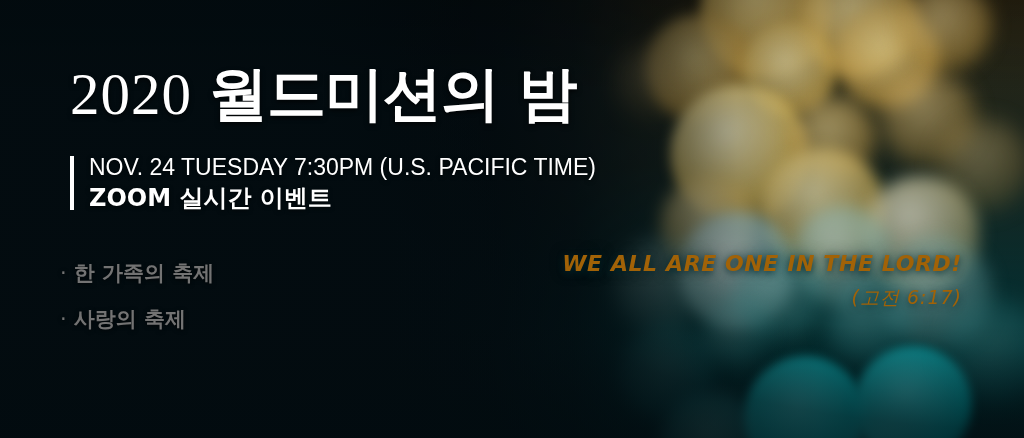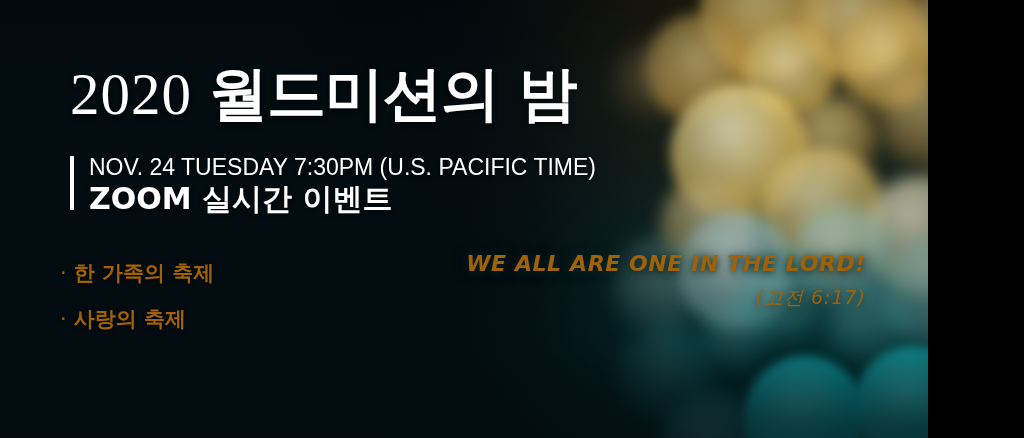--- a/index.html
+++ b/index.html
@@ -2,21 +2,21 @@
 <html><head>
 <meta charset="utf-8">
 <style>
   html, body {
     margin: 0;
     padding: 0;
     background: #000;
   }
   #banner {
     position: relative;
-    width: 928px;
+    width: 1024px;
     height: 438px;
     overflow: hidden;
     background: #041016;
     font-family: "Liberation Sans", sans-serif;
     -webkit-font-smoothing: antialiased;
   }
 
   
   .bg-base {
     position: absolute;
@@ -104,29 +104,29 @@
   }
   .datelines { display: block; }
   .dateline {
     color: #ffffff;
     font-size: 23px;
     line-height: 31px;
     font-weight: 500;
     white-space: nowrap;
     text-shadow: 0 1px 4px rgba(0,0,0,0.7);
   }
-  .dateline.kr { font-family: "DejaVu Sans", sans-serif; font-weight: 700; font-size: 30px; }
+  .dateline.kr { font-family: "DejaVu Sans", sans-serif; font-weight: 700; font-size: 24px; }
 
   .bullets {
     position: absolute;
     left: 60px;
     top: 250px;
   }
   .bullet {
-    color: #a16207;
+    color: #737373;
     font-family: "DejaVu Sans", sans-serif;
     font-weight: 700;
     font-size: 21px;
     line-height: 46px;
     white-space: nowrap;
     text-shadow: 0 1px 4px rgba(0,0,0,0.7);
   }
   .bullet .dot { margin-right: 7px; font-weight: 400; }
 
   

